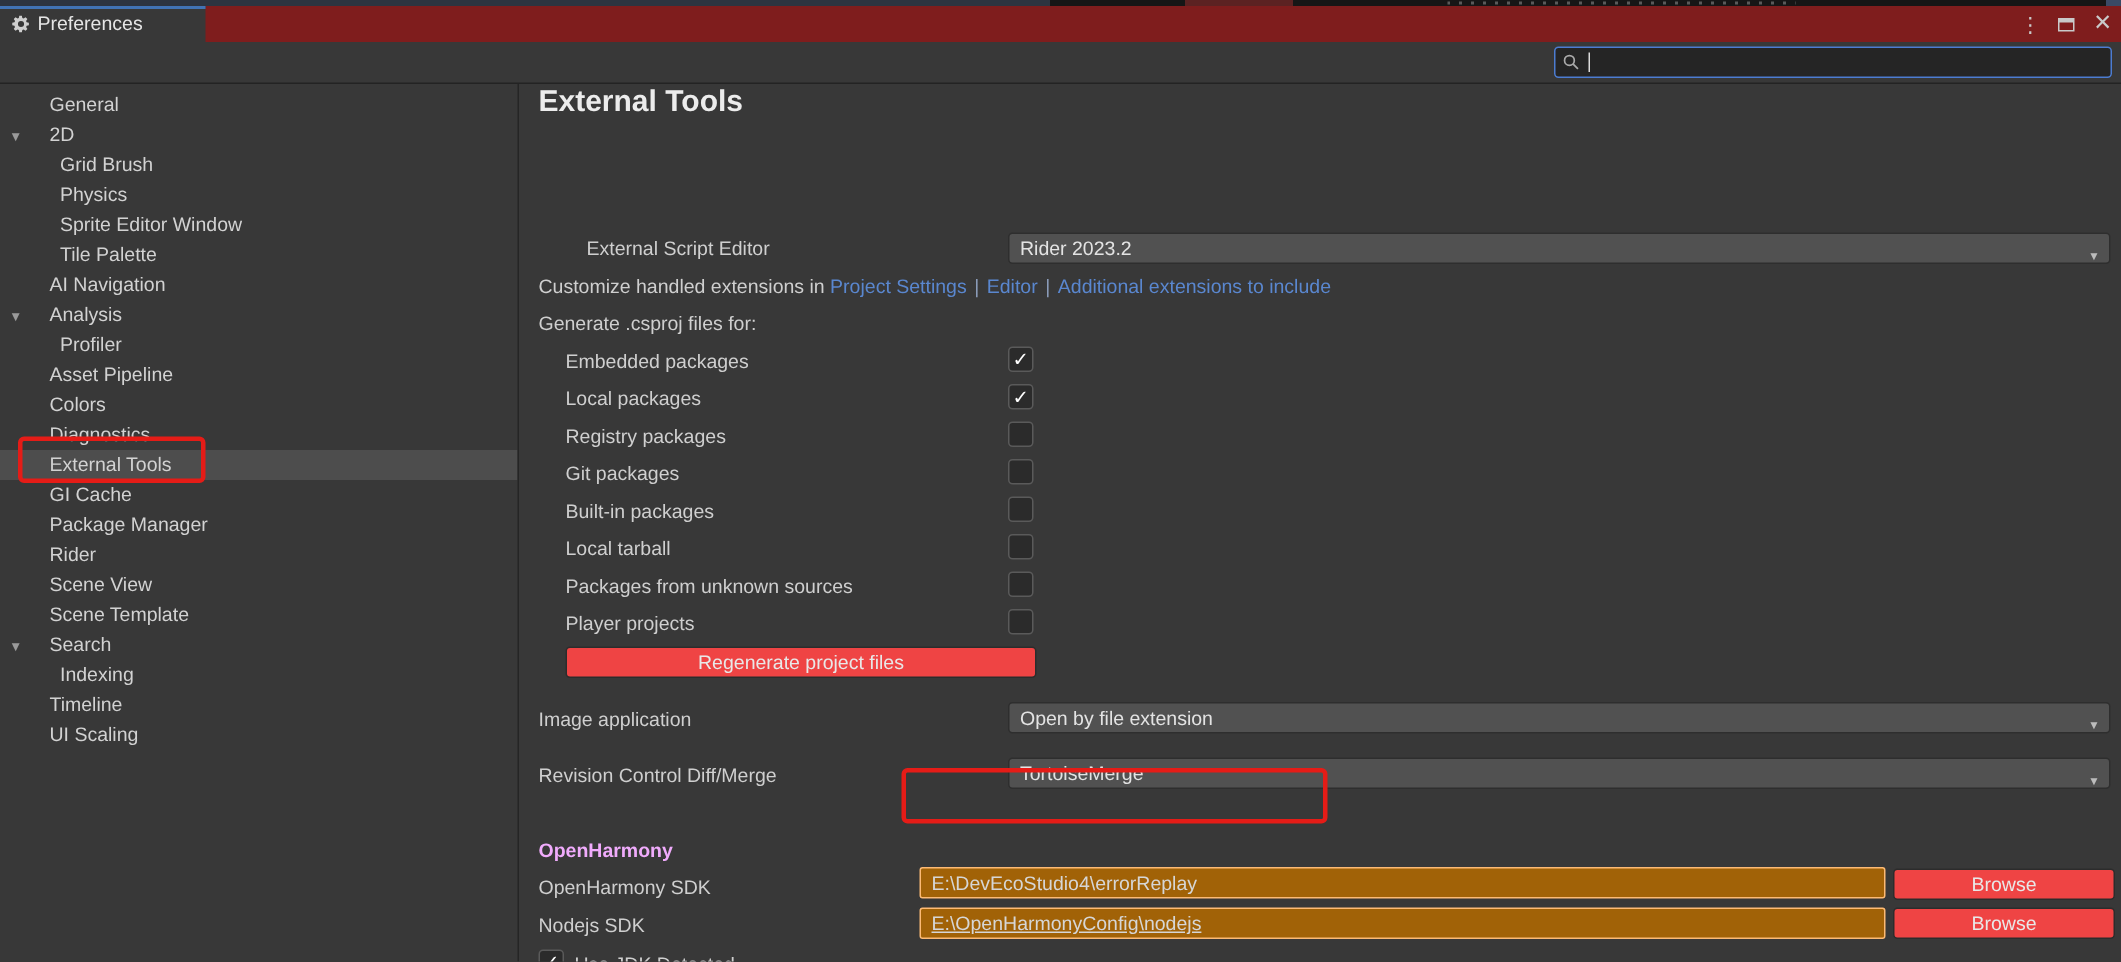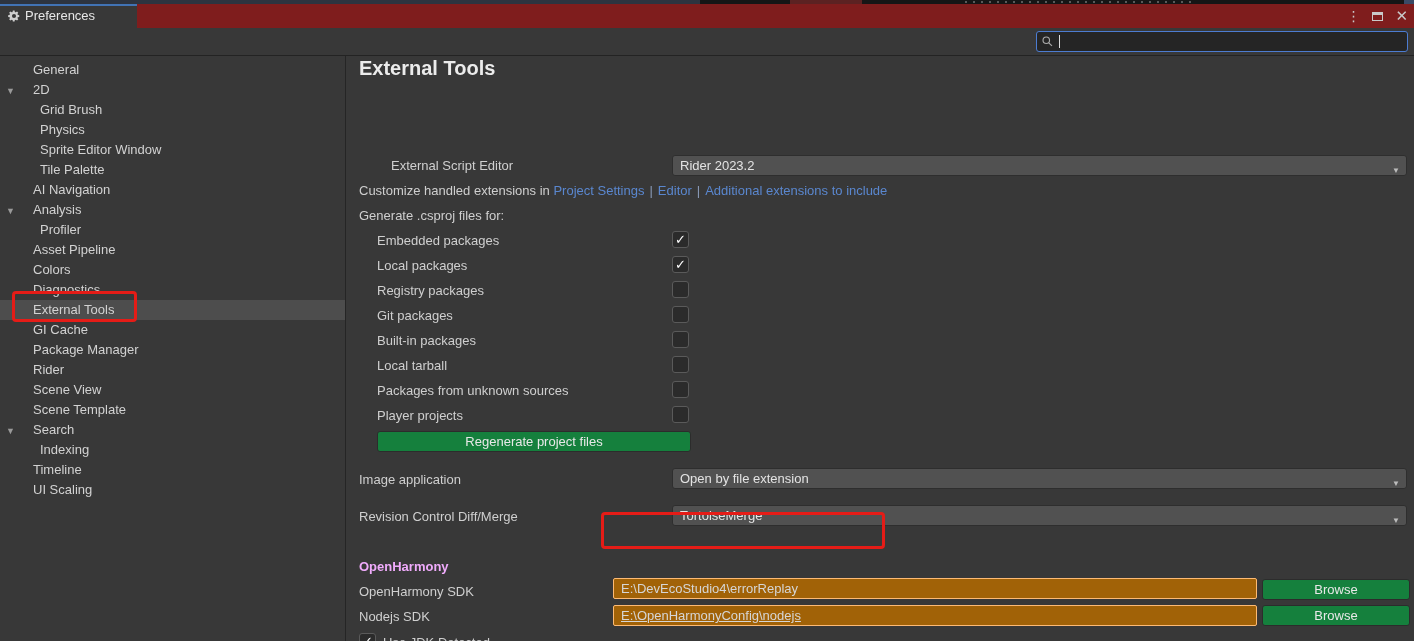--- a/index.html
+++ b/index.html
@@ -56,21 +56,21 @@
   .dropdown { background:#515151; border:1px solid #2e2e2e; border-radius:3px; height:21px;
               line-height:19px; color:#e3e3e3; padding:0 20px 0 7px; cursor:default; }
   .dd-arrow { position:absolute; right:6px; top:5px; font-size:8px; color:#bcbcbc; }
   .link { color:#5a87cf; cursor:pointer; }
   .pipe { color:#8a9bb8; padding:0 5px; }
   .cb-row { position:absolute; left:0; width:1068px; height:22px; }
   .cb-label { position:absolute; left:31px; top:2px; height:18px; line-height:18px; }
   .cb { width:17px; height:17px; background:#2b2b2b; border:1px solid #5a5a5a; border-radius:3px;
         color:#fff; font-size:13px; line-height:15px; text-align:center; cursor:pointer; }
   .cb-main { position:absolute; left:326px; top:1px; }
-  .btn { background:#15803d; border:1px solid #2c2c2c; border-radius:3px; color:#e8e8e8;
+  .btn { background:#ef4444; border:1px solid #2c2c2c; border-radius:3px; color:#e8e8e8;
          text-align:center; height:21px; line-height:19px; font-size:13px; cursor:pointer; }
   .field { background:#a16207; border:1px solid #fdba74; border-radius:2px; height:21px;
            line-height:19px; color:#d6d6d6; padding:0 7px; white-space:nowrap; overflow:hidden; }
   .section-title { font-weight:bold; color:#f0abfc; }
 
   
   .red-box { position:absolute; border:3px solid #e51c17; border-radius:4px; pointer-events:none; }
   #red-box-sidebar { left:12px; top:291px; width:125px; height:31px; }
   #red-box-sdk { left:601px; top:512px; width:284px; height:37px; }
 </style>

